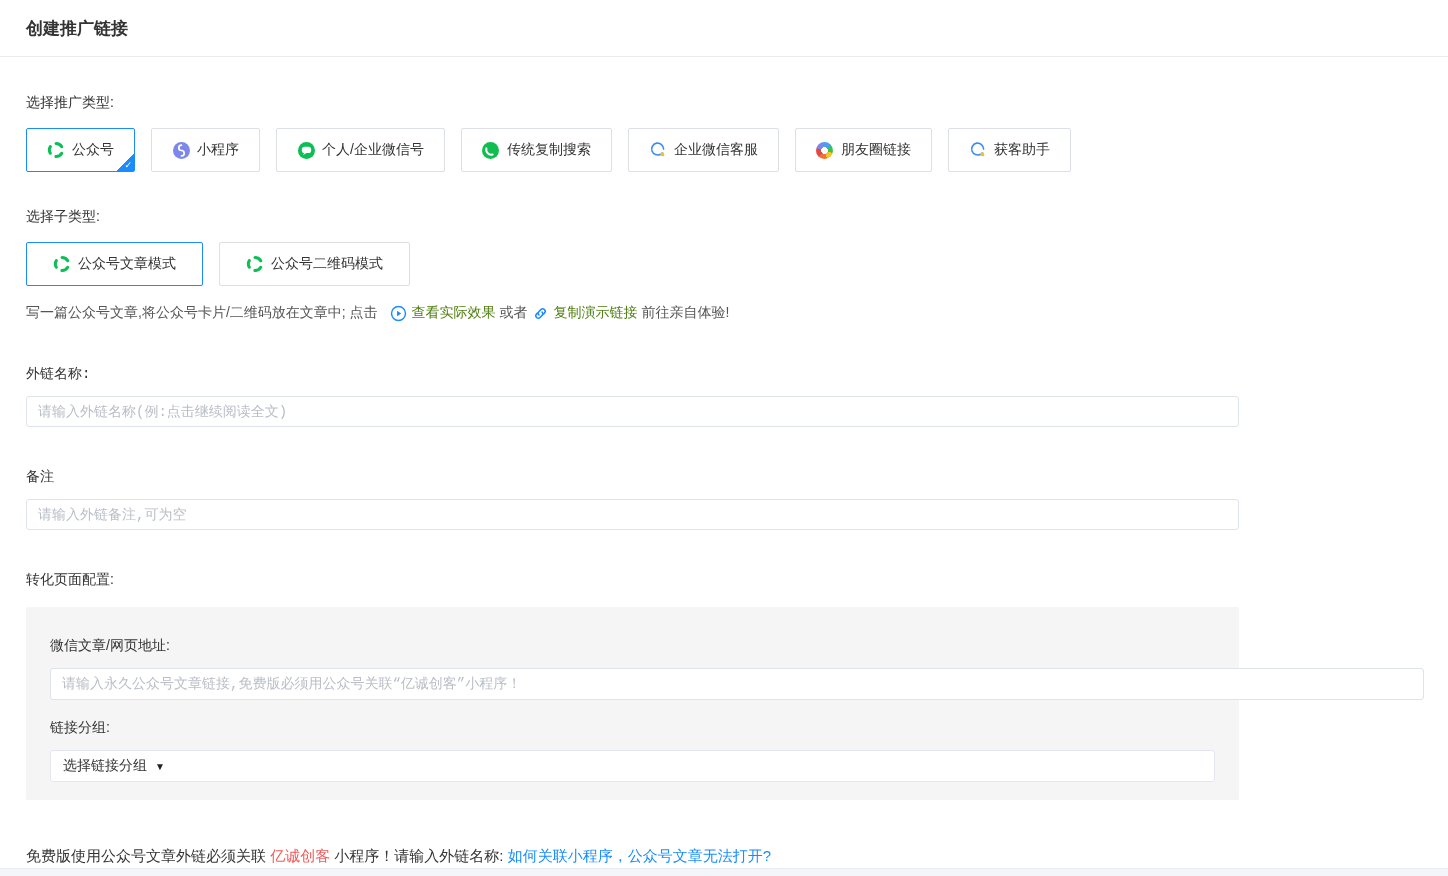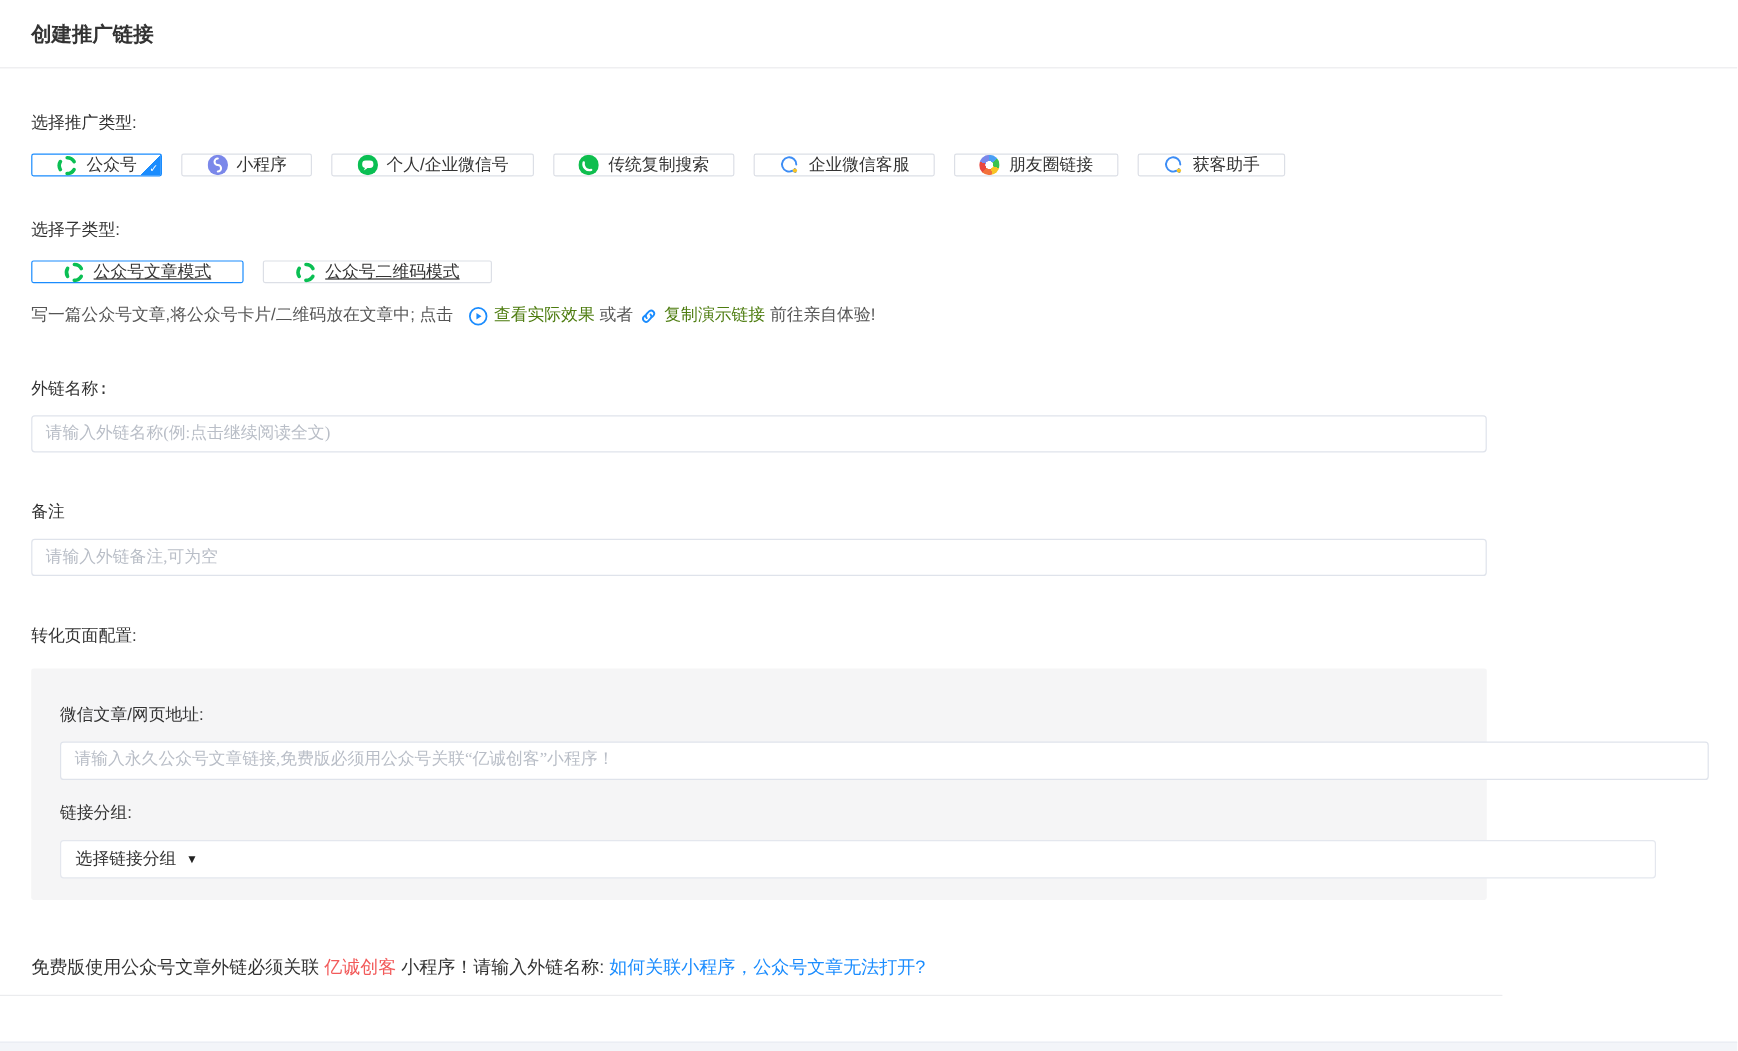--- a/index.html
+++ b/index.html
@@ -11,21 +11,21 @@
 
   .content { padding-left:26px; }
 
   .sec-label { font-size:14px; color:#333; }
   .lbl-promo { margin-top:37px; }
   .lbl-sub   { margin-top:36px; }
   .lbl-field { margin-top:41px; }
 
   .btn-row { margin-top:16px; display:flex; gap:16px; }
 
-  .type-btn { position:relative; height:19px; display:inline-flex; align-items:center; gap:7px;
+  .type-btn { position:relative; height:44px; display:inline-flex; align-items:center; gap:7px;
       padding:0 20px; background:#fff; border:1px solid #dcdfe6; border-radius:2px;
       font-size:14px; color:#333; cursor:pointer; font-family:inherit; }
   .type-btn.sub { padding:0 26px; }
   .type-btn.selected { border-color:#1a8cfe; }
   .corner { position:absolute; right:0; bottom:0; width:17px; height:17px;
       background:linear-gradient(to top left, #1a8cfe 50%, transparent 50.5%);
       color:#fff; font-size:9px; display:flex; align-items:flex-end; justify-content:flex-end;
       padding:0 2px 1px 0; line-height:1; }
 
   .ic { display:inline-flex; width:18px; height:18px; align-items:center; justify-content:center; flex:none; }
@@ -33,30 +33,30 @@
   .moments-ic { width:17px; height:17px; border-radius:50%;
       background: radial-gradient(circle at center, #fff 0 27%, rgba(255,255,255,0) 28%),
                   conic-gradient(#4a9ff5 0 14%, #3bc24f 14% 30%, #f7c325 30% 45%, #f2713a 45% 62%, #e8473f 62% 80%, #7b88ea 80% 100%);
   }
 
   .hint { margin-top:18px; font-size:14px; color:#555; display:flex; align-items:center; gap:4px; }
   .hint .link { color:#4d7c0f; cursor:pointer; }
   .hint .gap { width:4px; }
 
   .text-input { margin-top:13px; width:1213px; height:31px; border:1px solid #dfe3eb; border-radius:3px;
-      padding:0 11px; font-size:14px; color:#0f766e; font-family:Liberation Serif, serif; background:#fff; display:block; }
+      padding:0 11px; font-size:14px; color:#0f766e; font-family:Liberation Mono, monospace; background:#fff; display:block; }
   .text-input::placeholder { color:#b9bec7; }
 
   .config-box { margin-top:18px; width:1213px; background:#f5f5f6; border-radius:2px;
       padding:30px 24px 18px 24px; }
   .config-box .sec-label { color:#333; }
   .config-box .text-input { width:1374px; height:32px; }
   .lbl-inner2 { margin-top:19px; }
 
-  .select-box { margin-top:13px; width:1330px; height:32px; background:#fff; border:1px solid #e4e7ee;
+  .select-box { margin-top:13px; width:1165px; height:32px; background:#fff; border:1px solid #e4e7ee;
       border-radius:3px; display:flex; align-items:center; padding:0 12px; gap:8px; font-size:14px;
       color:#333; cursor:pointer; }
   .select-box .caret { font-size:10px; color:#222; }
 
   .note { margin-top:47px; font-size:15px; color:#333; }
   .note .red { color:#f25a5a; }
   .note .blue { color:#1a8cfe; cursor:pointer; }
 
   .divider { margin-top:13px; border-bottom:1px solid #ebecee; margin-right:196px; margin-left:-26px; }
 
@@ -146,21 +146,21 @@
             <path d="M16.2 9 a6.6 6.6 0 1 0 -3.4 5.7 l 2.6 1.2 -0.6 -2.8" fill="none" stroke="#3d8df5" stroke-width="1.8" stroke-linecap="round" stroke-linejoin="round"></path>
             <circle cx="14.9" cy="14.6" r="2" fill="#f7c325"></circle>
           </svg>
         </span>
         <span>获客助手</span>
       </button>
     </div>
 
     <div class="sec-label lbl-sub">选择子类型:</div>
 
-    <div class="btn-row" style="text-decoration:underline;">
+    <div class="btn-row" style="">
       <button class="type-btn sub selected">
         <span class="ic">
           <svg width="18" height="18" viewBox="0 0 24 24">
             <g fill="none" stroke="#0abf53" stroke-width="4" stroke-linecap="round">
               <path d="M12 3.2 A 8.8 8.8 0 0 1 19.7 7.7"></path>
               <path d="M12 3.2 A 8.8 8.8 0 0 1 19.7 7.7" transform="rotate(120 12 12)"></path>
               <path d="M12 3.2 A 8.8 8.8 0 0 1 19.7 7.7" transform="rotate(240 12 12)"></path>
             </g>
           </svg>
         </span>

